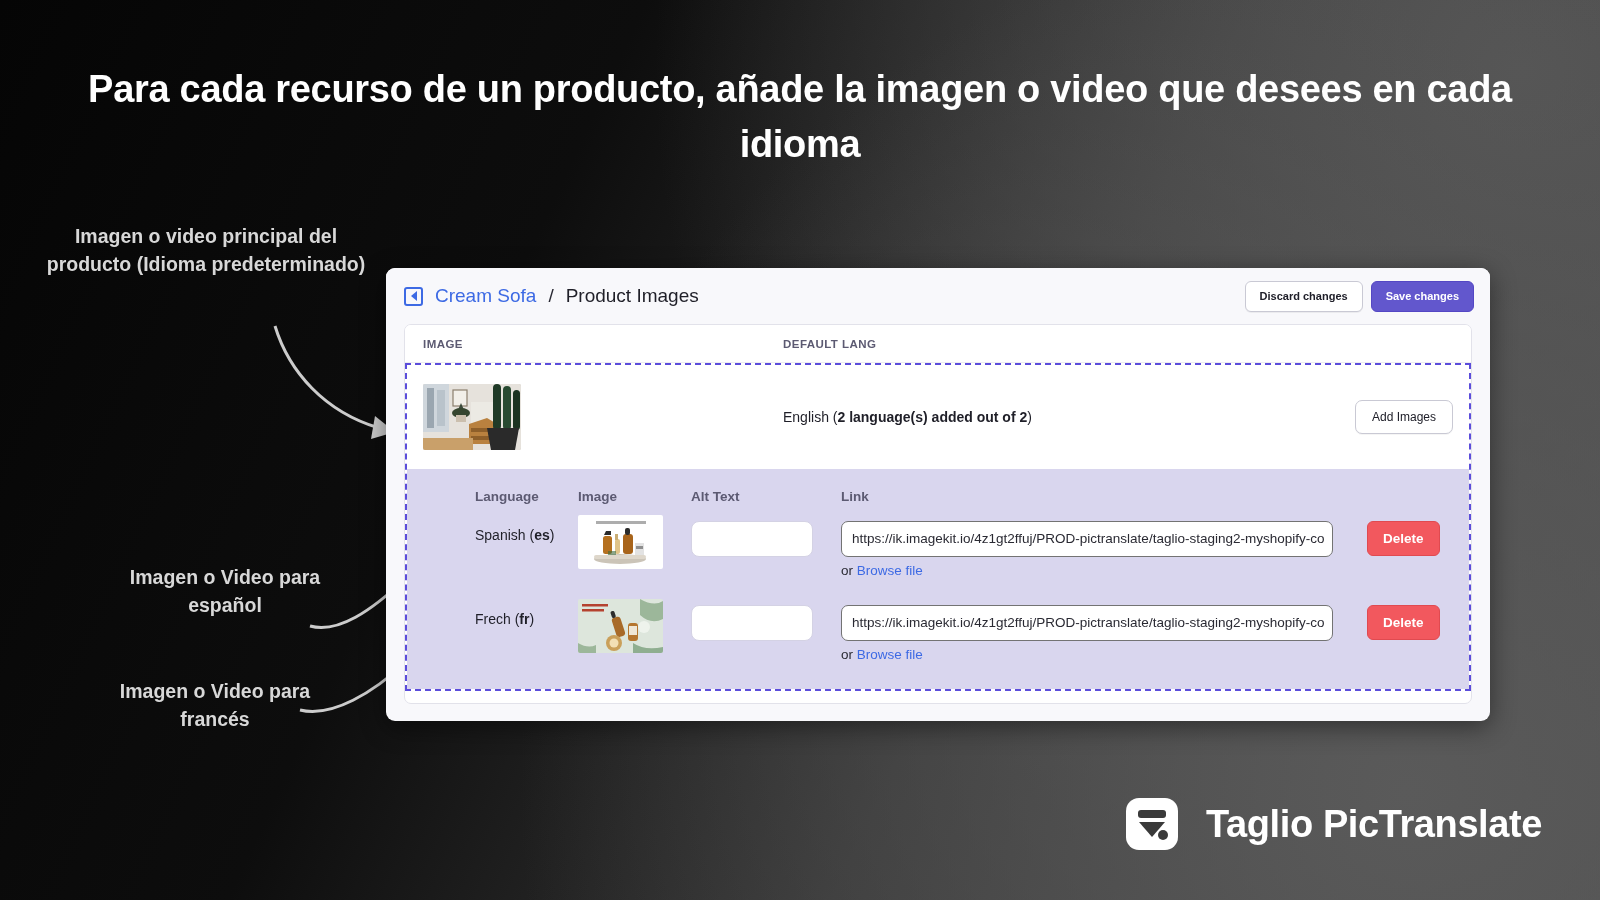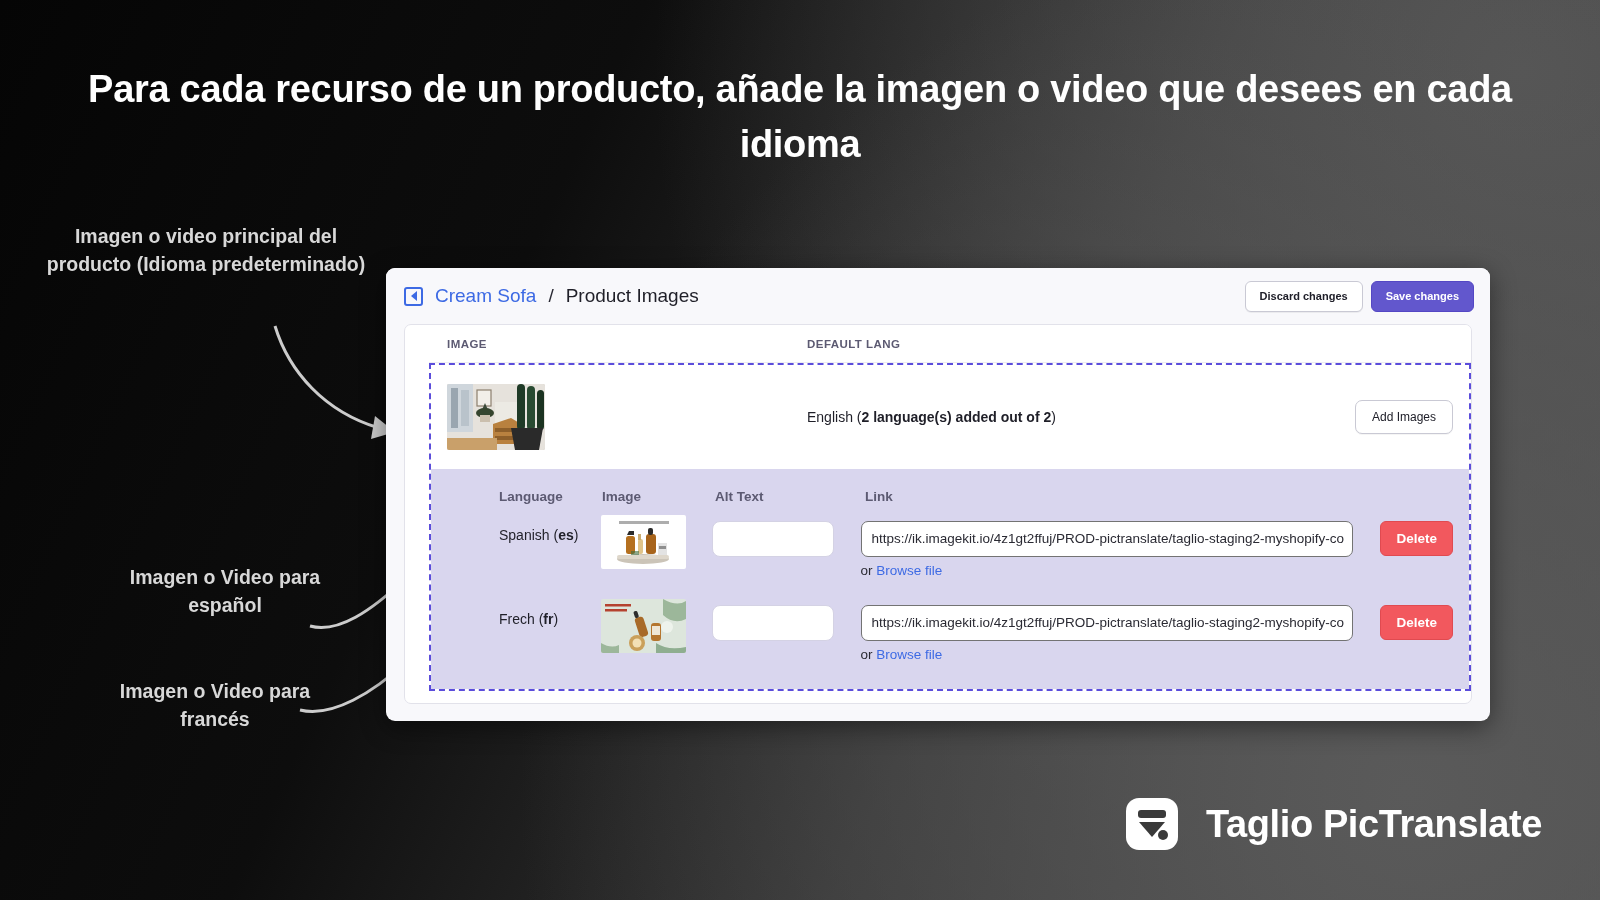--- a/index.html
+++ b/index.html
@@ -102,21 +102,20 @@
   }
 
   
   .card {
     margin: 0 18px;
     background: #ffffff;
     border: 1px solid #e2e2ea;
     border-radius: 7px;
     overflow: hidden;
     height: 380px;
-    padding-left: 24px;
   }
   .table-head {
     display: flex;
     align-items: center;
     height: 38px;
     padding: 0 18px;
     background: #ffffff;
     border-bottom: 1px solid #ededf2;
   }
   .th {

